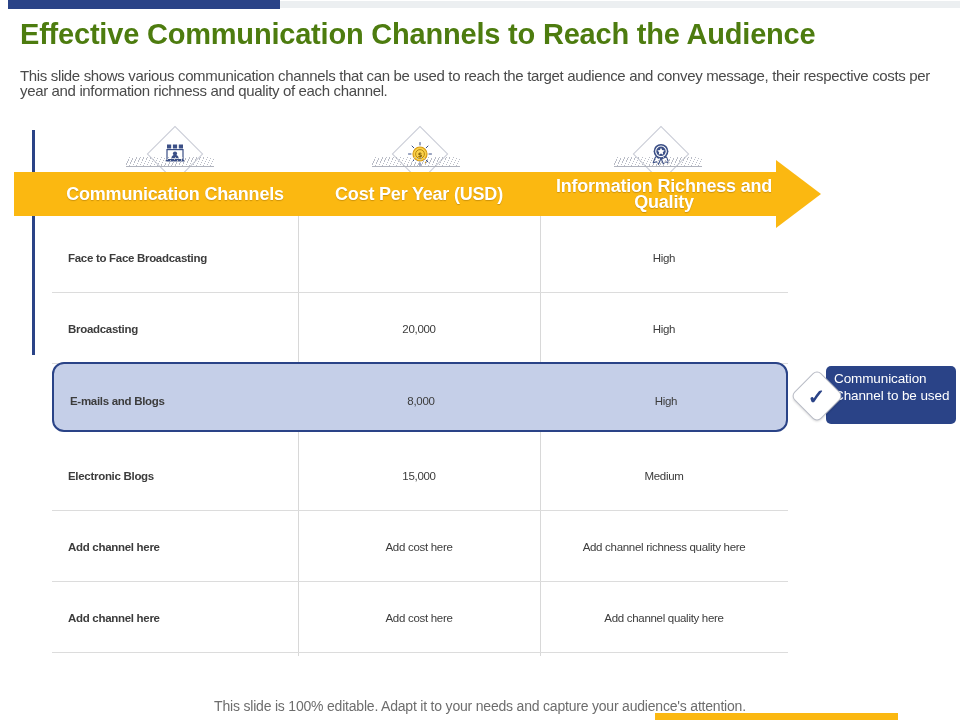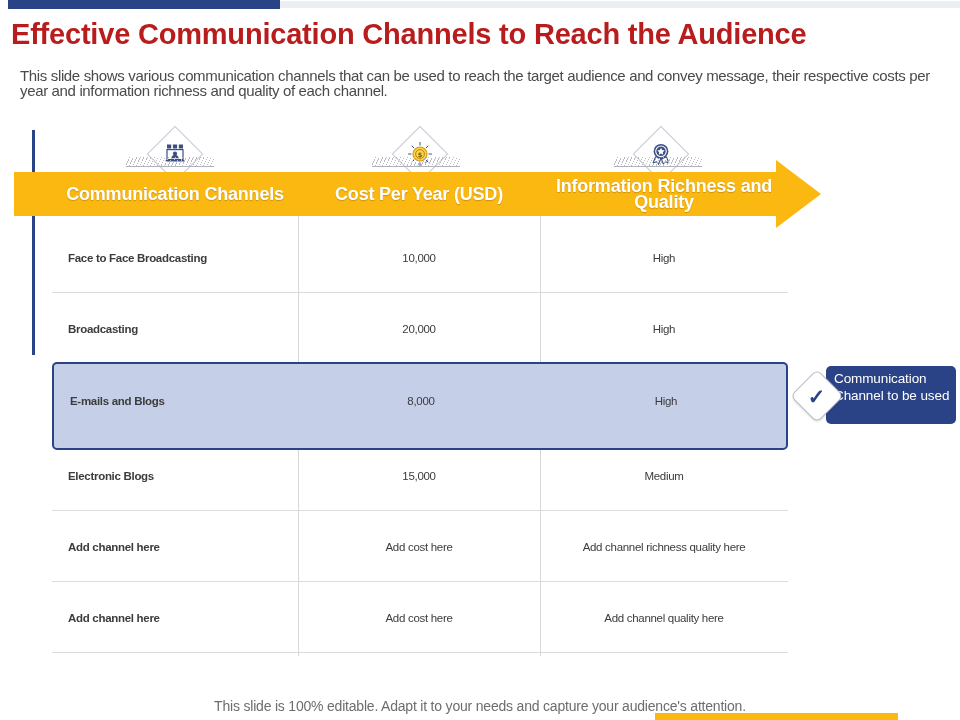--- a/index.html
+++ b/index.html
@@ -22,24 +22,24 @@
     background: #2a4387;
   }
   .topbar-grey {
     position: absolute; left: 280px; top: 1px;
     width: 680px; height: 7px;
     background: #eceff1;
   }
 
   
   .title {
-    position: absolute; left: 11px; top: 18px;
+    position: absolute; left: 20px; top: 18px;
     width: 925px;
     font-size: 29px; font-weight: bold;
-    color: #b91c1c;
+    color: #4d7c0f;
     letter-spacing: -0.2px;
     white-space: nowrap;
   }
   .subtitle {
     position: absolute; left: 20px; top: 68px;
     width: 915px;
     font-size: 15px; line-height: 15px;
     color: #4a4a4a;
     letter-spacing: -0.35px;
   }
@@ -127,22 +127,22 @@
   .c0 { left: 16px;  width: 230px; justify-content: flex-start; font-weight: bold; }
   .c1 { left: 246px; width: 242px; justify-content: center; }
   .c2 { left: 488px; width: 248px; justify-content: center; }
 
   
   .row.highlight {
     left: 52px;
     width: 736px;
     background: #c5cfe8;
     border: 2px solid #2a4387;
-    border-radius: 5px;
-    height: 88px;
+    border-radius: 12px;
+    height: 70px;
   }
   .row.highlight .cell { height: 73px; }
 
   
   .callout {
     position: absolute; left: 798px; top: 366px;
     width: 158px; height: 62px;
   }
   .callout-box {
     position: absolute; left: 28px; top: 0px;
@@ -263,21 +263,20 @@
   <div class="header-arrow"></div>
   <div class="header-cell hc0">Communication Channels</div>
   <div class="header-cell hc1">Cost Per Year (USD)</div>
   <div class="header-cell hc2">Information Richness and Quality</div>
 
   <div class="vline v1"></div>
   <div class="vline v2"></div>
 
   <div class="row" style="top:222px;">
     <div class="cell c0">Face to Face Broadcasting</div>
-    <div class="cell c1">10,000</div>
     <div class="cell c2">High</div>
   </div>
 
   <div class="row" style="top:293px;">
     <div class="cell c0">Broadcasting</div>
     <div class="cell c1">20,000</div>
     <div class="cell c2">High</div>
   </div>
 
   <div class="row highlight" style="top:362px;">

